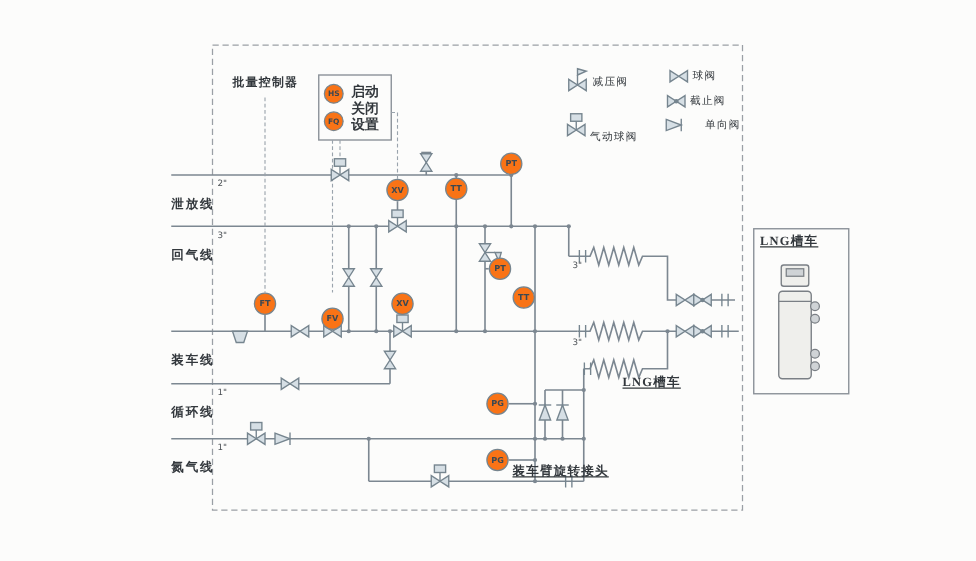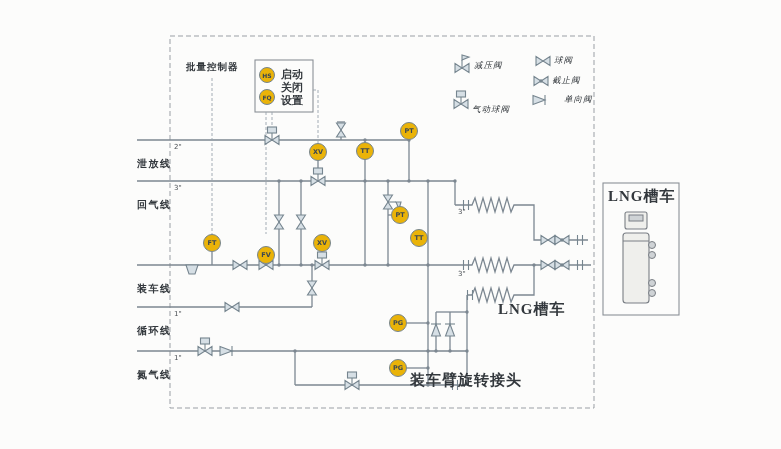--- a/index.html
+++ b/index.html
@@ -2,26 +2,26 @@
 <html><head>
 <meta charset="utf-8">
 <style>
   html,body{margin:0;padding:0;background:#e8e6e3;}
   .canvas{position:relative;width:781px;height:449px;background:#fcfcfb;
           font-family:"Liberation Serif","DejaVu Serif",serif;overflow:hidden;}
   .art{position:absolute;left:0;top:0;}
   .lbl{position:absolute;color:#33383d;white-space:nowrap;line-height:1.15;}
   .pipe-lbl{font-size:10px;font-weight:bold;letter-spacing:1.5px;margin-top:32px;}
   .sz{font-size:7px;color:#4a4f54;font-family:"DejaVu Sans",sans-serif;}
-  .lg{font-size:8.5px;letter-spacing:1px;font-style:italic;}
-  .ann{font-size:15px;font-weight:bold;letter-spacing:1px;}
+  .lg{font-size:8.5px;letter-spacing:1px;}
+  .ann{font-size:10px;font-weight:bold;letter-spacing:1px;text-decoration:underline;}
   .ctl-title{font-size:9.5px;font-weight:bold;letter-spacing:1px;}
   .ctl-txt{font-size:11px;font-weight:bold;}
   .bub{position:absolute;width:18px;height:18px;border:1.1px solid #76858f;border-radius:50%;
-       background:#eab308;color:#3c4852;font:bold 6.5px "DejaVu Sans",sans-serif;
+       background:#f97316;color:#3c4852;font:bold 6.5px "DejaVu Sans",sans-serif;
        display:flex;align-items:center;justify-content:center;box-sizing:border-box;}
   .bub.sm{width:16px;height:16px;font-size:6px;}
   
   .p{stroke:#7c8791;stroke-width:1.3;fill:none;}
   .sig{stroke:#9aa4ad;stroke-width:0.9;fill:none;stroke-dasharray:3 2;}
   .bx{stroke:#8a9097;fill:none;stroke-width:1.1;}
   .dsh{stroke:#9a9fa5;stroke-width:1;fill:none;stroke-dasharray:5 3;}
   .sym path{fill:#d6dfe5;stroke:#76858f;stroke-width:1.1;}
   .sym rect{fill:#d6dfe5;stroke:#76858f;stroke-width:1.1;}
   .sym line{fill:none;stroke:#76858f;stroke-width:1.1;}

